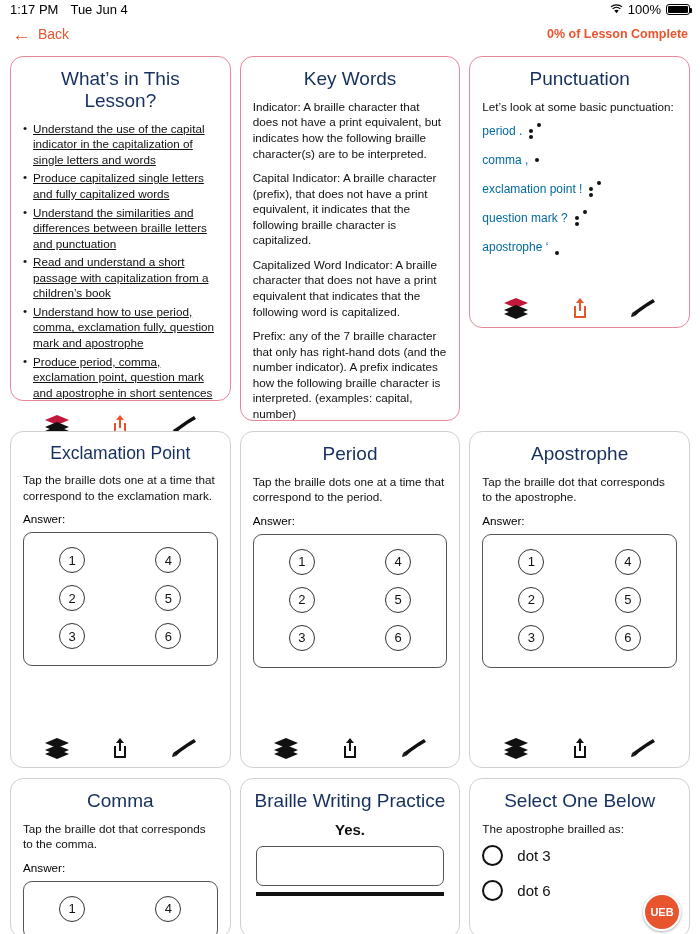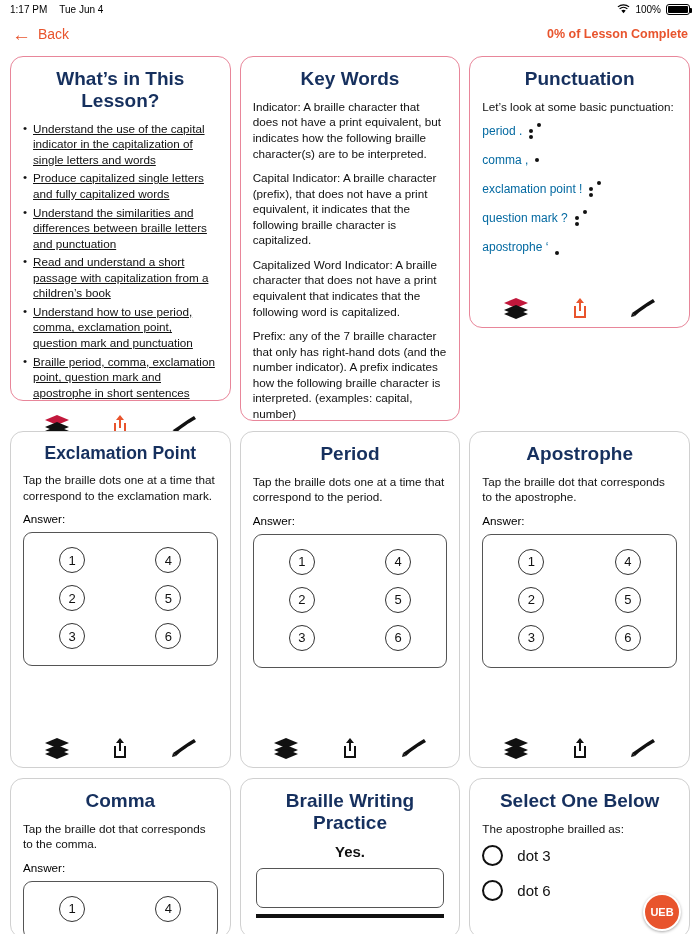--- a/index.html
+++ b/index.html
@@ -8,21 +8,21 @@
     font-family: "Liberation Sans", sans-serif;
     background: #ffffff;
     overflow: hidden;
   }
   
   .statusbar {
     height: 18px;
     display: flex;
     align-items: center;
     padding: 0 10px;
-    font-size: 10px;
+    font-size: 13px;
     color: #000;
   }
   .statusbar .left { display: flex; gap: 12px; align-items: center; }
   .statusbar .right { margin-left: auto; display: flex; gap: 5px; align-items: center; }
   .wifi-ic { display:inline-block; width: 13px; height: 10px; position: relative; }
   .wifi-ic svg { display:block; }
   .battery {
     width: 24px; height: 11px;
     border: 1px solid #000; border-radius: 3px;
     position: relative; display:inline-block;
@@ -57,21 +57,21 @@
     padding: 11px 12px 8px 12px;
     display: flex;
     flex-direction: column;
     position: relative;
   }
   .card.pink { border-color: #e8869a; }
   .card h2 {
     font-size: 19px;
     color: #16305e;
     text-align: center;
-    font-weight: 700;
+    font-weight: 400;
     line-height: 1.15;
     margin-bottom: 9px;
   }
   .card h2.small { font-size: 17.5px; }
   .card p, .card li {
     font-size: 11.7px;
     color: #111;
     line-height: 1.33;
   }
   .card p { margin-bottom: 9px; }
@@ -181,22 +181,22 @@
 
 <div class="grid">
 
   <div class="card pink" style="height:345px;">
     <h2>What’s in This Lesson?</h2>
     <ul class="bullets">
       <li>Understand the use of the capital indicator in the capitalization of single letters and words</li>
       <li>Produce capitalized single letters and fully capitalized words</li>
       <li>Understand the similarities and differences between braille letters and punctuation</li>
       <li>Read and understand a short passage with capitalization from a children’s book</li>
-      <li>Understand how to use period, comma, exclamation point, question mark and punctuation</li>
-      <li>Braille period, comma, exclamation point, question mark and apostrophe in short sentences</li>
+      <li>Understand how to use period, comma, exclamation fully, question mark and apostrophe</li>
+      <li>Produce period, comma, exclamation point, question mark and apostrophe in short sentences</li>
     </ul>
     <div class="card-tools">
       <span class="tool">
         <svg width="26" height="22" viewBox="0 0 26 22">
             <polygon points="13,1 25,6 13,11 1,6" fill="#c2183c"></polygon>
             <polygon points="13,8 25,13 13,18 1,13" fill="#111"></polygon>
             <polygon points="13,12 25,17 13,22 1,17" fill="#111"></polygon>
           </svg>
       </span>
       <span class="tool">

